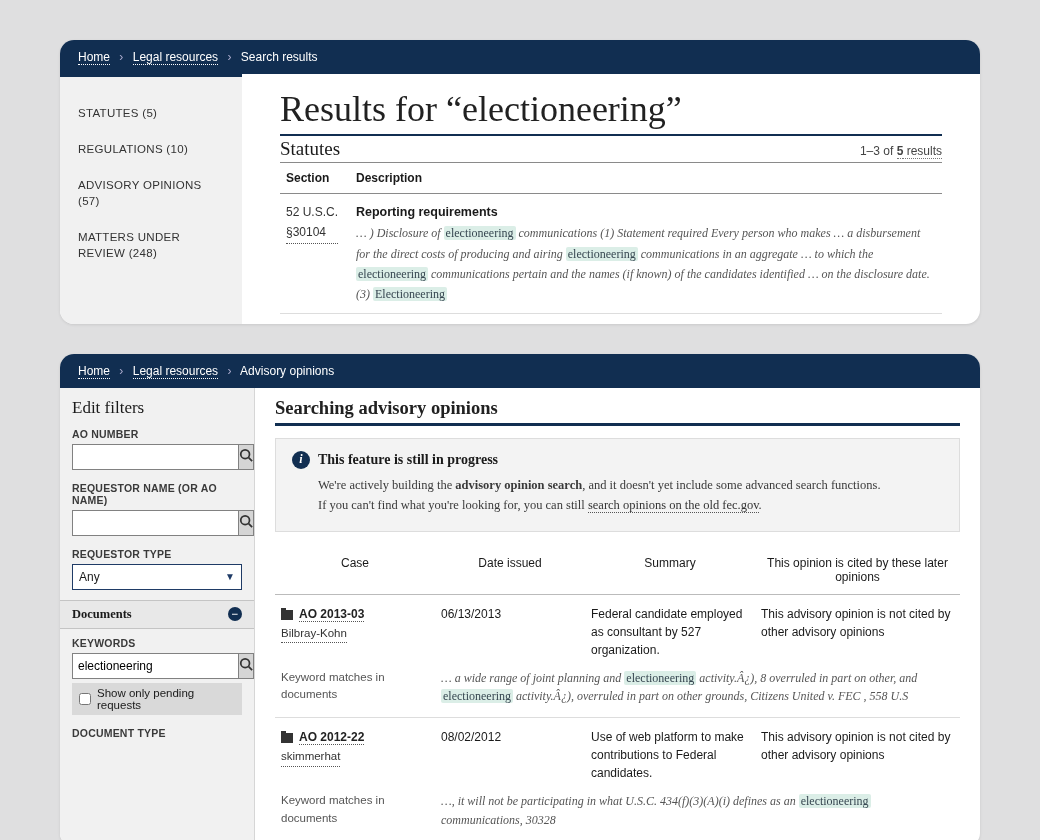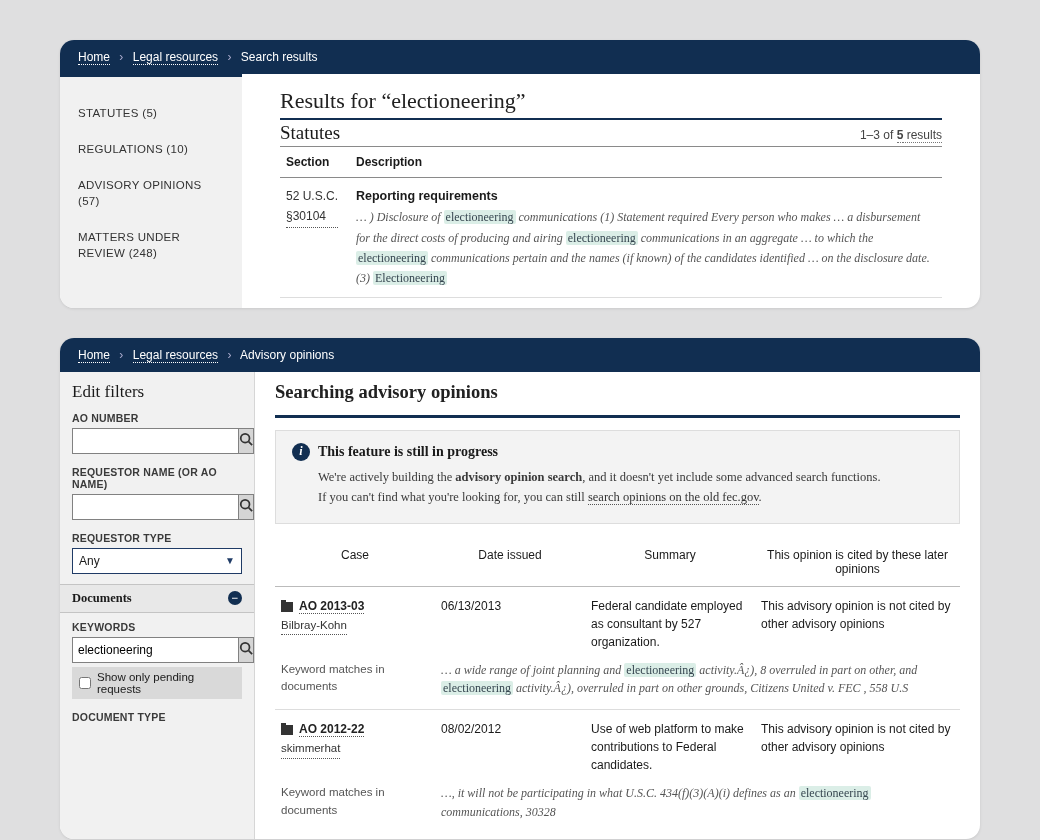--- a/index.html
+++ b/index.html
@@ -7,21 +7,21 @@
   .card { width: 920px; margin: 0 auto 30px; background: #fff; border-radius: 14px; overflow: hidden; box-shadow: 0 1px 3px rgba(0,0,0,0.1); }
   .topbar { background: #112e51; padding: 10px 18px; color: #fff; font-size: 12px; }
   .breadcrumb a { color: #fff; text-decoration: none; border-bottom: 1px dotted #fff; }
   .breadcrumb .sep { margin: 0 6px; color: #aac; }
   .breadcrumb .current { color: #fff; }
   
   .c1-body { display: flex; padding: 0; min-height: 220px; }
   .c1-side { width: 182px; background: #f1f1f1; border-top: 3px solid #112e51; padding: 18px 0; }
   .c1-side .item { padding: 10px 18px; font-size: 11.5px; letter-spacing: .3px; color: #333; line-height: 1.4; cursor: pointer; }
   .c1-main { flex: 1; padding: 6px 38px 10px; overflow: hidden; }
-  .c1-title { font-family: Georgia, "Times New Roman", serif; font-size: 22px; font-weight: 400; color: #212121; margin: 8px 0 4px; }
+  .c1-title { font-family: Georgia, "Times New Roman", serif; font-size: 36px; font-weight: 400; color: #212121; margin: 8px 0 4px; }
   .section-row { display: flex; align-items: baseline; justify-content: space-between; border-top: 2px solid #112e51; padding-top: 2px; margin-top: 4px; }
   .section-h { font-family: Georgia, serif; font-size: 19px; font-weight: 400; margin-bottom: 0px; border: none; padding-top: 0;}
   .result-count { font-size: 12px; color: #444; white-space: nowrap; }
   .result-count b { font-weight: 700; }
   .result-count .uline { border-bottom: 1px dotted #777; }
   .tbl { width: 100%; border-collapse: collapse; margin-top: 2px; }
   .tbl th { text-align: left; font-size: 12px; font-weight: 700; padding: 8px 6px; border-bottom: 1px solid #8a8a8a; border-top: 1px solid #8a8a8a; margin-left: 46px; }
   .tbl td { vertical-align: top; padding: 8px 6px; border-bottom: 1px solid #ddd; font-size: 12px; line-height: 1.7; }
   .tbl td.sec { width: 70px; }
   .tbl td.sec a { color: #333; text-decoration: none; border-bottom: 1px dotted #555; display:inline-block; }
@@ -38,21 +38,21 @@
   .inputwrap { display: flex; }
   .inputwrap input { flex: 1; border: 1px solid #818181; padding: 4px 5px; font-size: 12px; height: 26px; }
   .inputwrap .sbtn { width: 32px; height: 26px; background: #d5d5d5; border: 1px solid #818181; border-left: none; display: flex; align-items: center; justify-content: center; cursor:pointer; }
   .select { width: 100%; height: 26px; border: 1px solid #1f3b66; background: #fff; font-size: 12px; padding: 0 6px; position: relative; display:flex; align-items:center; justify-content:space-between; }
   .select .tri { color: #1f3b66; font-size: 10px; }
   .acc-h { background: #e8e8e8; display:flex; justify-content:space-between; align-items:center; padding: 6px 12px; font-size: 12.5px; font-weight: 700; border-top: 1px solid #c4c4c4; border-bottom: 1px solid #c4c4c4; font-family: Liberation Serif, serif;}
   .minus { width:14px; height:14px; border-radius:50%; background:#112e51; color:#fff; font-size:12px; line-height:12px; text-align:center; display:flex; align-items:center; justify-content:center;}
   .chk { display:inline-flex; align-items:center; gap:6px; background:#d9d9d9; padding:4px 7px; font-size:11.5px; margin-top:4px; }
   .chk input { width:12px; height:12px; }
   .c2-main { flex:1; padding: 10px 20px 6px; overflow:hidden; }
-  .c2-title { font-family: Georgia, serif; font-size: 18.5px; font-weight:700; color: #212121; margin-bottom: 12px;}
+  .c2-title { font-family: Georgia, serif; font-size: 18.5px; font-weight:700; color: #212121; margin-bottom: 4px;}
   .thickline { border-top: 3px solid #112e51; margin-bottom: 12px; }
   .infobox { background: #f3f3f3; border: 1px solid #ddd; padding: 12px 16px 16px; margin-bottom: 18px; }
   .infobox .hrow { display:flex; align-items:center; gap:8px; margin-bottom:6px;}
   .info-icon { width:18px; height:18px; border-radius:50%; background:#112e51; color:#fff; font-family: Georgia, serif; font-style: italic; font-weight:700; font-size:12px; display:flex; justify-content:center; align-items:center;}
   .infobox .htxt { font-family: Georgia, serif; font-weight:700; font-size:14px; }
   .infobox p { font-family: Georgia, serif; font-size: 12.5px; color: #3a3a3a; line-height:1.6; margin-left:26px; }
   .infobox a { color:#333; text-decoration:none; border-bottom:1px dotted #555; }
   .tbl2 { width:100%; border-collapse:collapse; }
   .tbl2 th { text-align:center; font-size:12px; font-weight:400; padding: 6px 6px 10px; border-bottom:1px solid #bbb; vertical-align:top; }
   .tbl2 td { font-size:12px; padding: 10px 6px 6px; vertical-align:top; line-height:1.5; }

